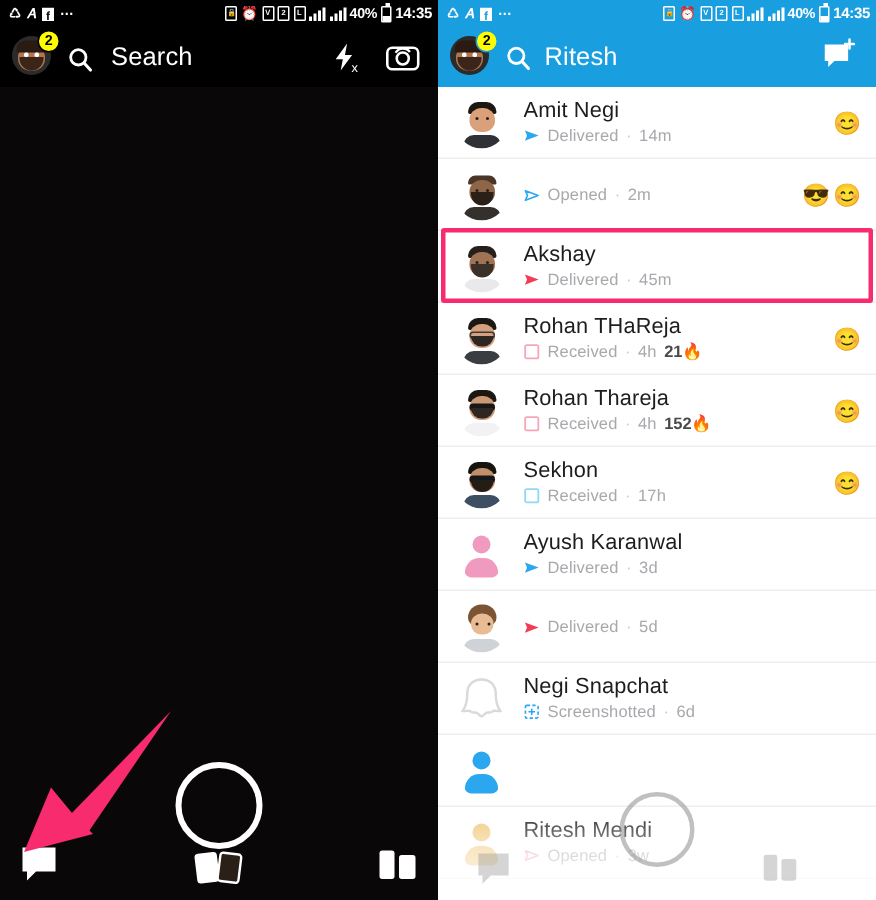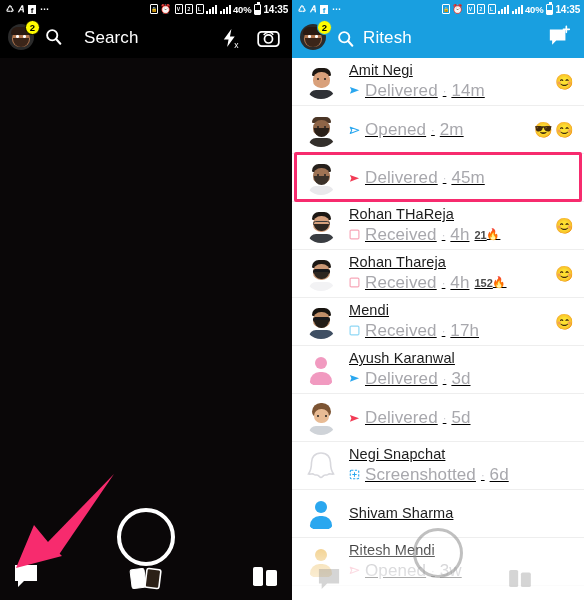--- a/index.html
+++ b/index.html
@@ -50,21 +50,21 @@
   .bm-hair{ position:absolute; left:3px; top:3px; width:20px; height:8px; background:#2a1a12; border-radius:10px 10px 3px 3px; }
   .bm-beard{ position:absolute; left:5px; top:14px; width:16px; height:9px; background:#2a1a12; border-radius:0 0 8px 8px; opacity:.88;}
   .bm-eye{ position:absolute; width:2.5px; height:2.5px; background:#fff; border-radius:50%; top:11px;}
   .bm-eye.l{left:8px;} .bm-eye.r{left:15px;}
   .badge {
     position:absolute; right:-4px; top:-4px; min-width:15px; height:15px;
     background:#fffc00; color:#000; border-radius:50%; font-size:9.5px;
     font-weight:bold; display:flex; align-items:center; justify-content:center;
     border:1.5px solid #000;
   }
-  .search-row { display:flex; align-items:flex-start; gap:22px; }
+  .search-row { display:flex; align-items:flex-end; gap:12px; }
   .search-label { color:#fff; font-size:17px; font-weight:500; letter-spacing:.1px; }
   .hdr-right { margin-left:auto; display:flex; align-items:center; gap:18px; }
 
   .cam-bottom { position:absolute; left:0; right:0; bottom:0; height:120px; }
   .shutter {
     position:absolute; left:50%; transform:translateX(-50%); bottom:34px;
     width:58px; height:58px; border:4px solid #fff; border-radius:50%;
   }
   .bubble-icon { position:absolute; left:14px; bottom:12px; }
   .memories-icon { position:absolute; left:50%; transform:translateX(-50%); bottom:10px; }
@@ -77,24 +77,24 @@
     height:40px; background:#199fe0; display:flex; align-items:center;
     padding:0 14px 0 8px; gap:9px;
   }
   .fr-title { color:#fff; font-size:17px; font-weight:500; letter-spacing:.1px; }
   .fr-list { background:#fff; }
   .row {
     height:48px; display:flex; align-items:center; padding:0 10px 0 12px;
     border-bottom:1px solid #eeeeee; position:relative; background:#fff;
   }
   .row-av { width:34px; height:34px; flex:none; margin-right:11px; position:relative; }
-  .row-txt { flex:1; min-width:0;text-decoration:underline; }
+  .row-txt { flex:1; min-width:0; }
   .row-name { font-size:14.5px; color:#1d1d1d; line-height:17px; letter-spacing:.1px; white-space:nowrap; overflow:hidden; }
   .row-sub { display:flex; align-items:center; gap:5px; margin-top:1.5px; }
-  .sub-txt { font-size:17px; color:#a8a8ad; letter-spacing:.1px; }
+  .sub-txt { font-size:11px; color:#a8a8ad; letter-spacing:.1px; }
   .sub-dot { font-size:11px; color:#c9c9cf; }
   .streak { font-size:11px; color:#4a4a4a; font-weight:bold; display:flex; align-items:center; gap:0px;}
   .row-emoji { margin-left:auto; display:flex; gap:2px; font-size:15px; padding-left:6px; }
 
   
   .st { width:11px; height:11px; flex:none; display:block; }
 
   
   .av-circ { width:34px; height:34px; border-radius:50%; overflow:hidden; position:relative; background:#fff; }
   .ph { width:34px; height:34px; position:relative; }
@@ -356,20 +356,21 @@
         <div class="hair" style="background:#26201c"></div>
         <div class="face" style="background:#9f7354"></div>
         <div class="eyeL"></div>
                   <div class="eyeR"></div>
         <div class="beard" style="background:#3b3129"></div>
         <div class="torso" style="background:#e9e9ec"></div>
                 </div>
               </div>
      </div>
      <div class="row-txt">
+       <div class="row-name">Akshay</div>
        <div class="row-sub">
          <svg class="st" viewBox="0 0 12 12">
         <path d="M1 2.2 L11 5.8 L1 9.6 L2.6 5.8 Z" fill="#f23b55"></path>
                 </svg>
          <span class="sub-txt">Delivered</span>
          <span class="sub-dot">·</span>
        <span class="sub-txt">45m</span>
 
        </div>
      </div>
@@ -436,21 +437,21 @@
                 <div class="bmini">
         <div class="hair" style="background:#17130f"></div>
         <div class="face" style="background:#c08e68"></div>
         <div class="shades"></div>
         <div class="beard" style="background:#241d17;height:8px"></div>
         <div class="torso" style="background:#3f4f63"></div>
                 </div>
               </div>
      </div>
      <div class="row-txt">
-       <div class="row-name">Mendi</div>
+       <div class="row-name">Sekhon</div>
        <div class="row-sub">
          <svg class="st" viewBox="0 0 12 12">
         <rect x="1.2" y="1.2" width="9.6" height="9.6" rx="1.2" fill="none" stroke="#8fd7f5" stroke-width="1.3"></rect>
                 </svg>
          <span class="sub-txt">Received</span>
          <span class="sub-dot">·</span>
        <span class="sub-txt">17h</span>
 
        </div>
      </div>
@@ -532,21 +533,20 @@
           <div class="row">
             <div class="row-av">
        <div class="av-circ">
                 <div class="ph">
       <div class="head" style="background:#2aa7ef"></div>
                   <div class="body" style="background:#2aa7ef"></div>
                 </div>
               </div>
      </div>
      <div class="row-txt">
-       <div class="row-name">Shivam Sharma</div>
      </div>
      </div>
           <div class="row">
             <div class="row-av">
        <div class="av-circ">
                 <div class="ph">
       <div class="head" style="background:#f0c878"></div>
                   <div class="body" style="background:#f0c878"></div>
                 </div>
               </div>

